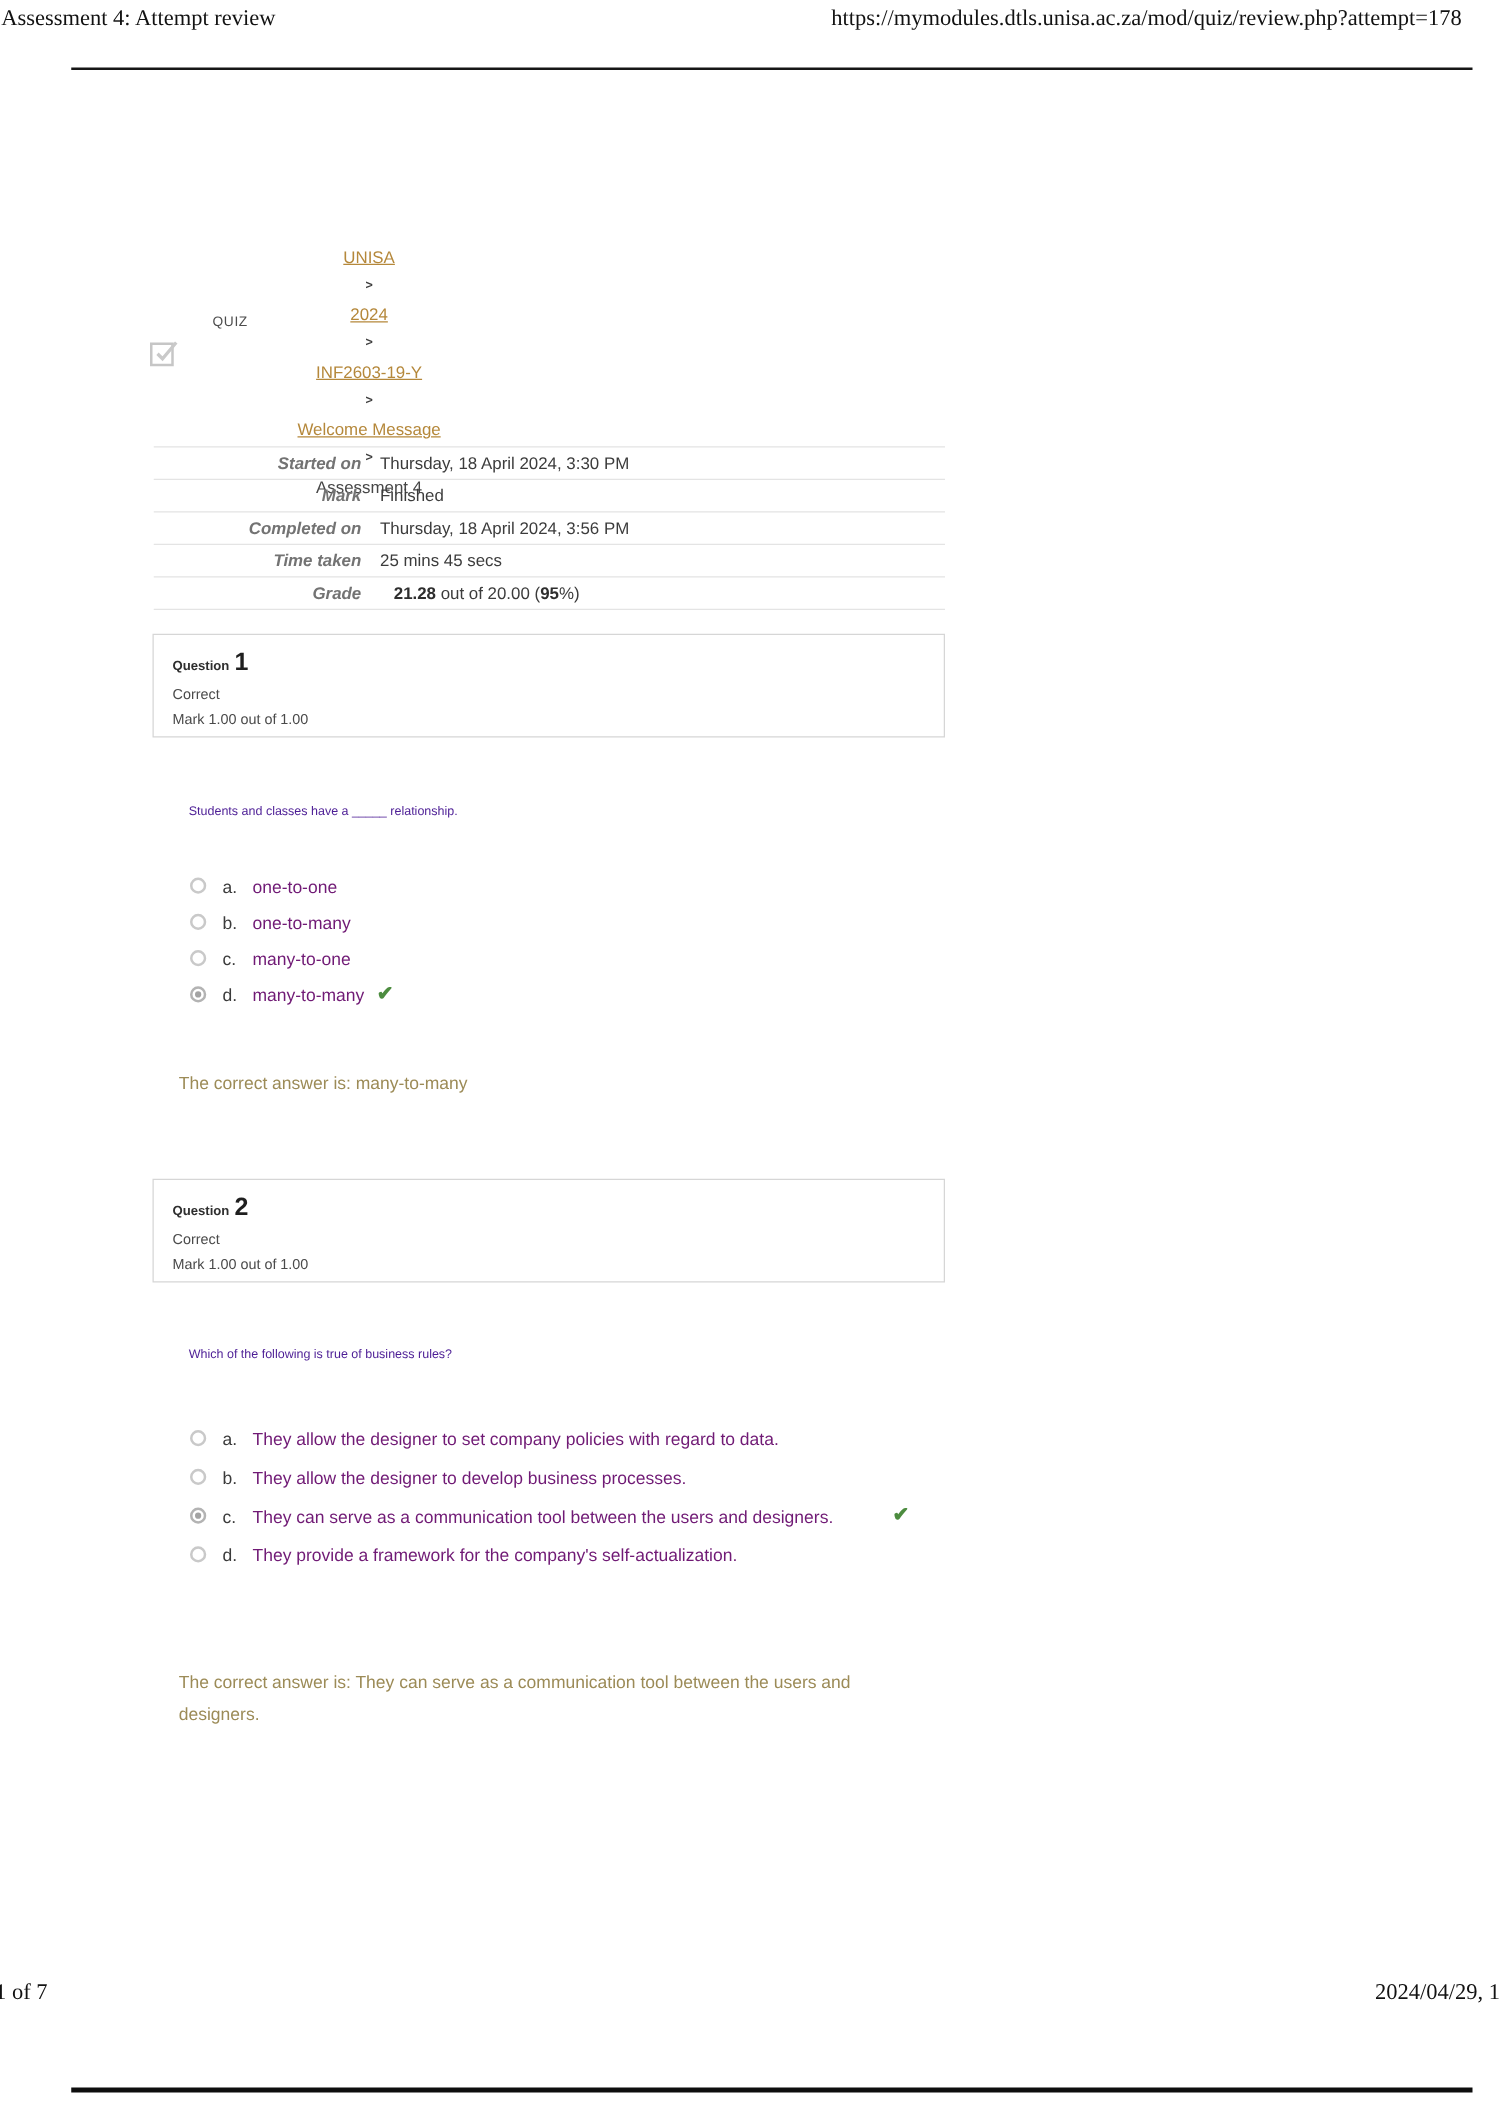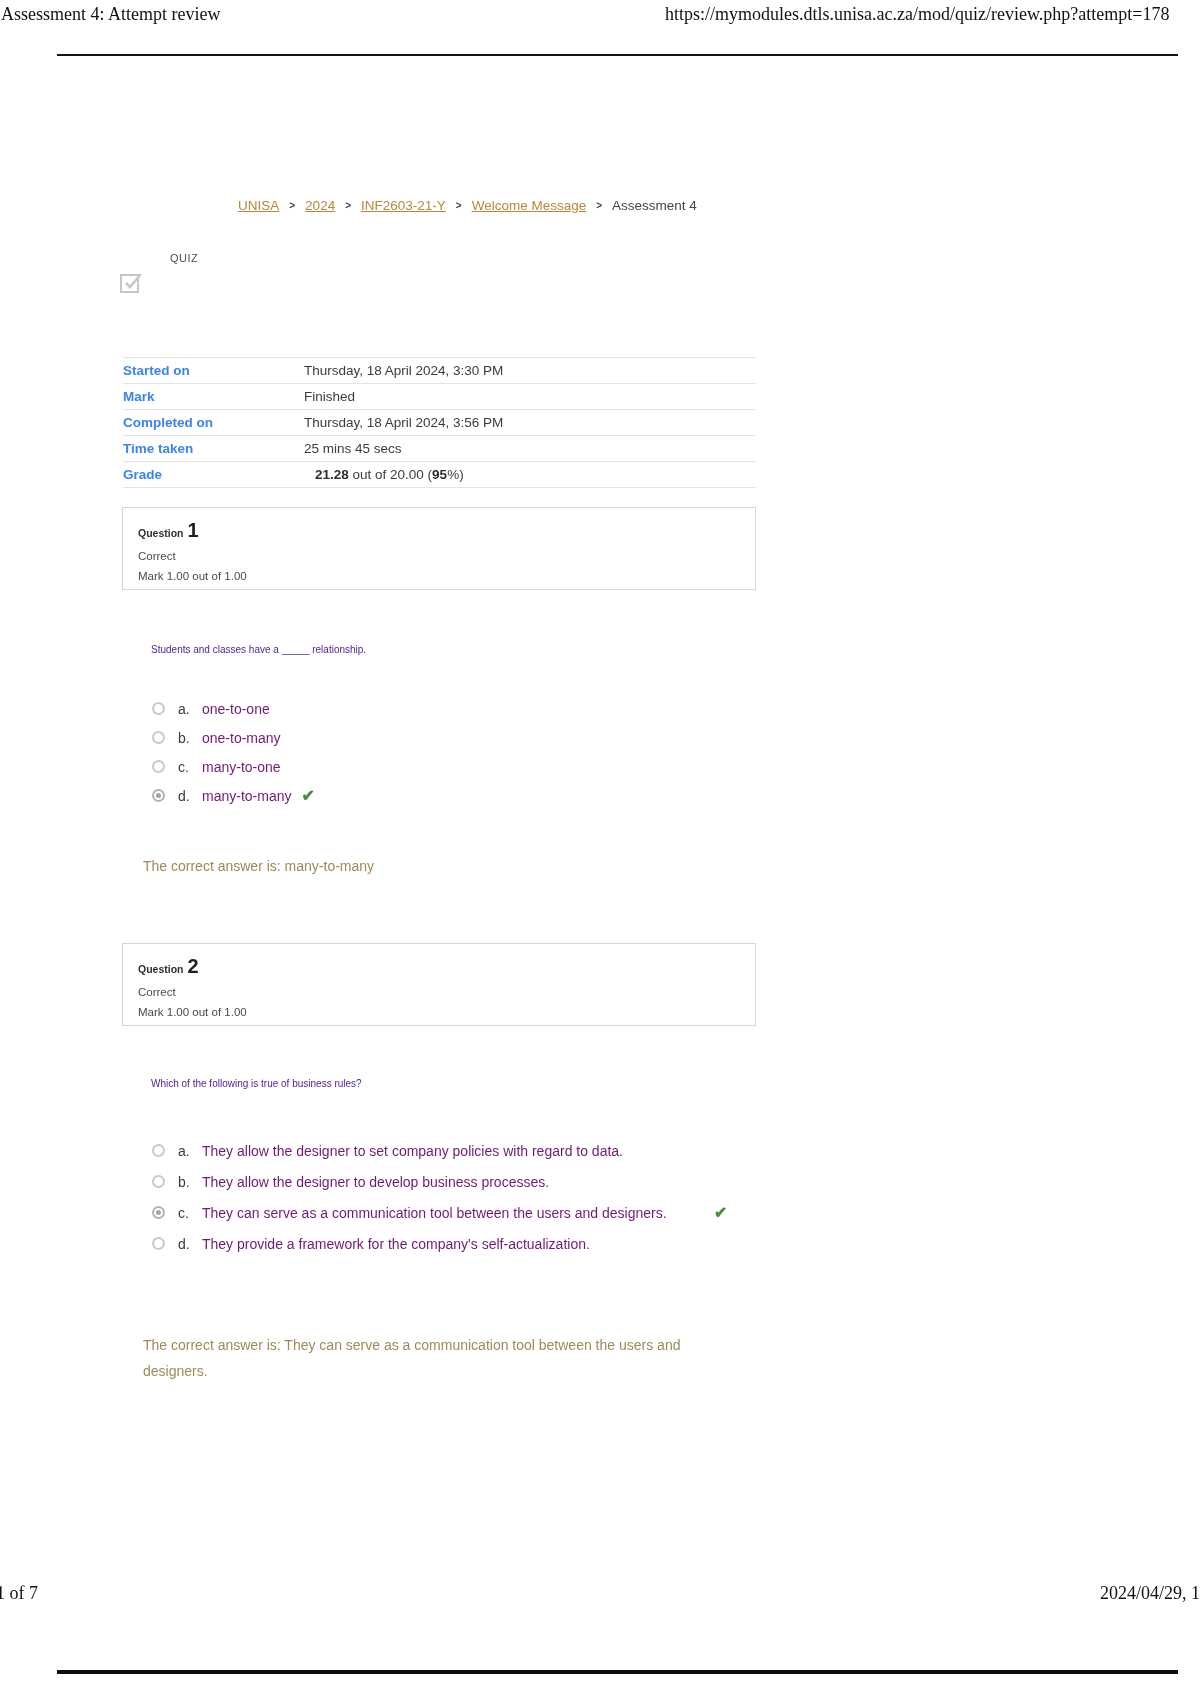--- a/index.html
+++ b/index.html
@@ -11,34 +11,34 @@
   .ph-title{position:absolute;left:1px;top:4px;white-space:nowrap;}
   .ph-url{position:absolute;left:665px;top:4px;white-space:nowrap;}
   .rule{position:absolute;left:57px;width:1121px;background:#161616;}
   .top-rule{top:54px;height:2px;}
   .bottom-rule{top:1670px;height:4px;background:#0d0d0d;}
   .pf-page{position:absolute;left:-4px;top:1583px;white-space:nowrap;}
   .pf-date{position:absolute;left:1100px;top:1583px;white-space:nowrap;}
 
   
   .breadcrumb{position:absolute;left:238px;top:198px;display:flex;align-items:center;gap:10px;
-              font-size:13.5px;white-space:nowrap;}
+              font-size:13.5px;white-space:nowrap;flex-direction:column;}
   .crumb{color:#b5883b;text-decoration:underline;cursor:pointer;}
   .sep{color:#3d3d3d;font-weight:700;font-size:10px;}
   .crumb-current{color:#474747;}
 
   
   .quiz-type{position:absolute;left:170px;top:252px;font-size:11px;color:#4d4d4d;letter-spacing:.5px;}
   .quiz-icon{position:absolute;left:117px;top:266px;}
 
   
   .summary{position:absolute;left:123px;top:357px;width:633px;font-size:13.5px;color:#3c3c3c;}
   .srow{display:flex;height:25px;align-items:center;border-top:1px solid #e4e4e4;}
   .srow:last-child{border-bottom:1px solid #e4e4e4;gap:11px;}
-  .slabel{width:166px;text-align:left;font-weight:700;color:#3b82f6;}
+  .slabel{width:166px;text-align:right;font-weight:700;color:#737373;font-style:italic;}
   .svalue{padding-left:15px;}
   .svalue b{color:#2e2e2e;}
 
   
   .qbox{position:absolute;left:122px;width:634px;height:83px;border:1px solid #d6d6d6;
         background:#fff;box-sizing:border-box;padding:11px 15px;color:#3a3a3a;}
   #q1-box{top:507px;} #q2-box{top:943px;}
   .qword{font-size:10.5px;font-weight:700;color:#2f2f2f;}
   .qnum{font-size:20px;font-weight:600;margin-left:4px;color:#1f1f1f;}
   .qmeta{font-size:11.5px;color:#4a4a4a;margin-top:8px;}
@@ -79,21 +79,21 @@
     <span class="ph-title">Assessment 4: Attempt review</span>
     <span class="ph-url">https://mymodules.dtls.unisa.ac.za/mod/quiz/review.php?attempt=178</span>
   </div>
   <div class="rule top-rule"></div>
 
   <nav class="breadcrumb">
     <a class="crumb">UNISA</a>
     <span class="sep">&gt;</span>
     <a class="crumb">2024</a>
     <span class="sep">&gt;</span>
-    <a class="crumb">INF2603-21-Y</a>
+    <a class="crumb">INF2603-19-Y</a>
     <span class="sep">&gt;</span>
     <a class="crumb">Welcome Message</a>
     <span class="sep">&gt;</span>
     <span class="crumb-current">Assessment 4</span>
   </nav>
 
   <div class="quiz-type">QUIZ</div>
   <div class="quiz-icon">
     <svg width="28" height="31" viewBox="0 0 28 31">
       <rect x="4" y="9" width="17" height="17" fill="none" stroke="#c6c6c6" stroke-width="2"></rect>

